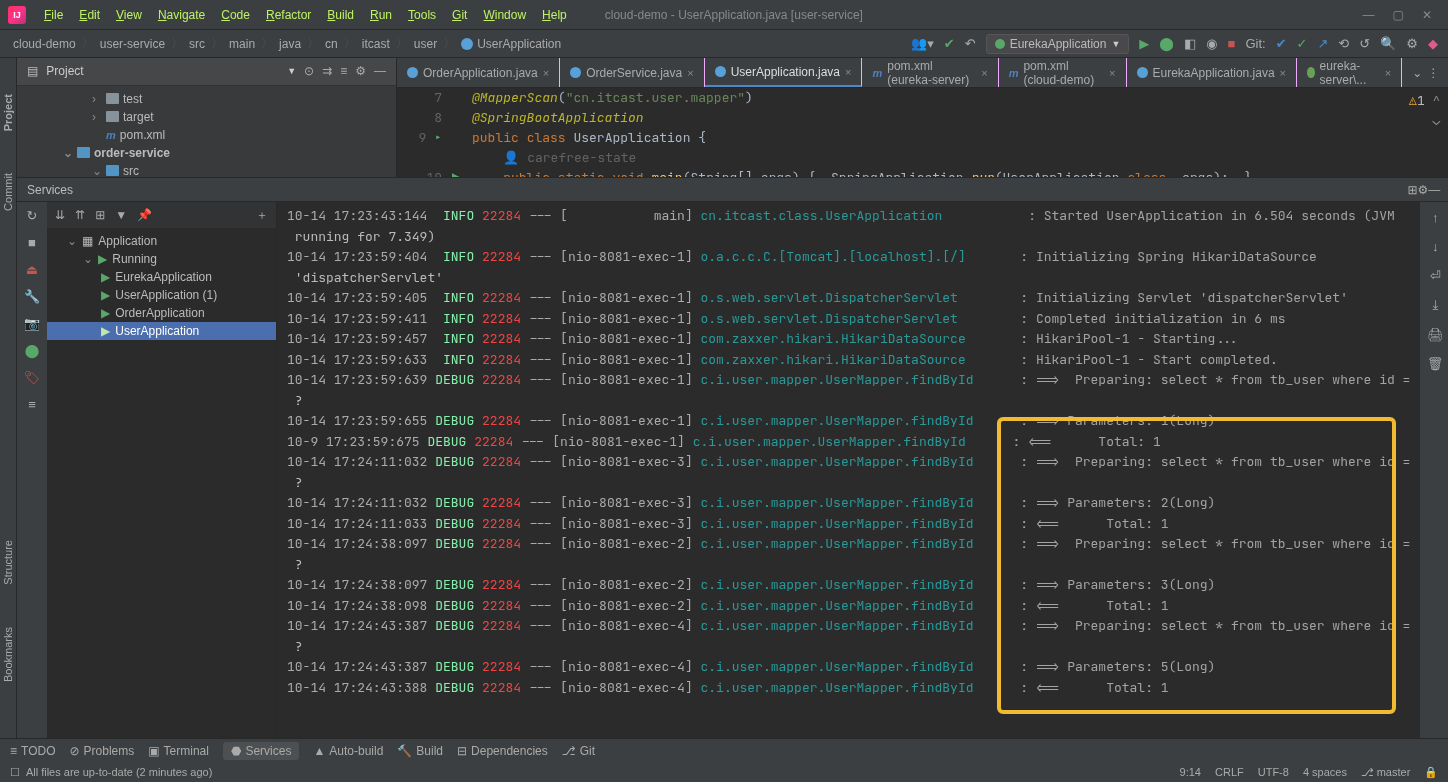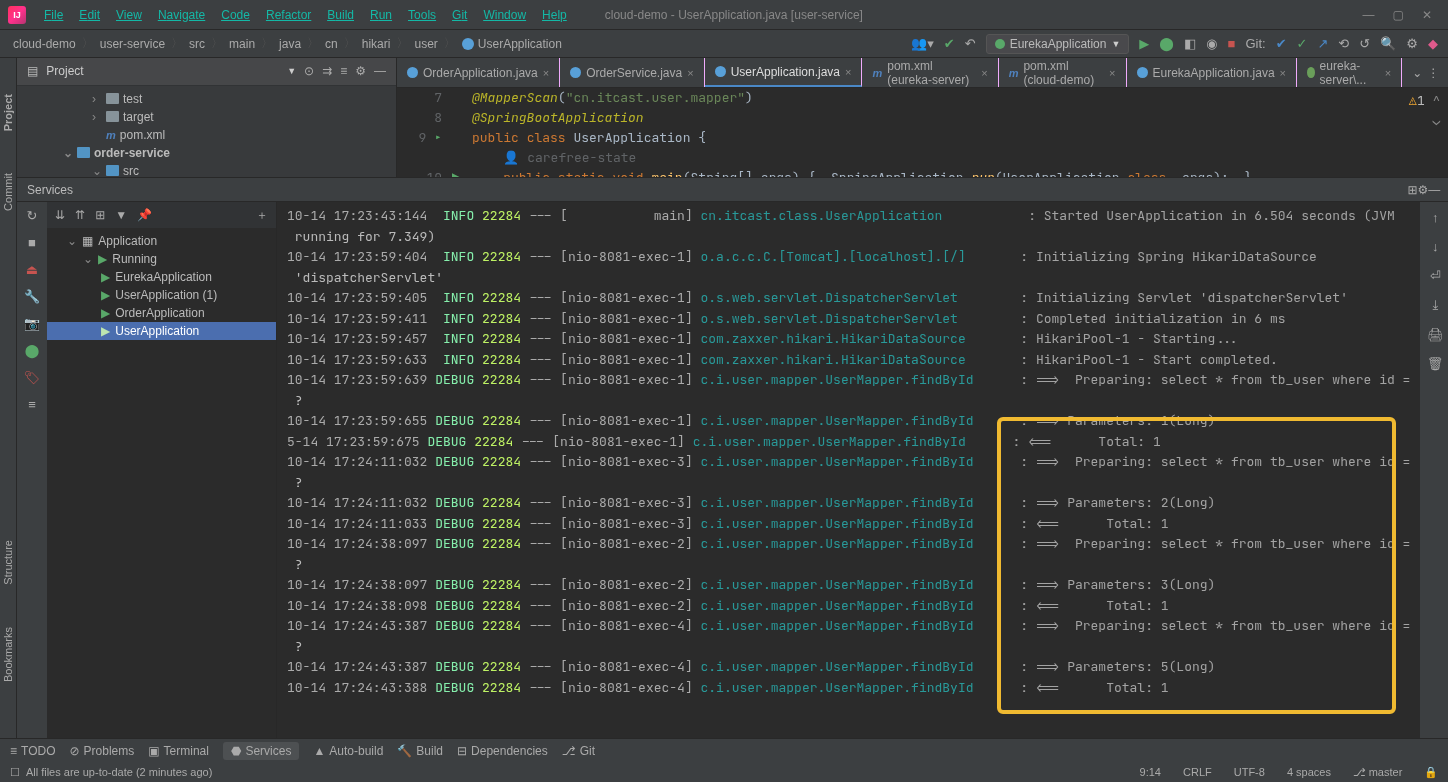--- a/index.html
+++ b/index.html
@@ -29,22 +29,21 @@
   display: flex;
   align-items: center;
   justify-content: center;
   color: white;
   font-weight: bold;
   font-size: 9px;
 }
 .menu-item {
   padding: 4px 8px;
   cursor: pointer;
-  color: #14b8a6;
-  text-decoration: underline;
+  color: #bef264;
 }
 .menu-item u { text-decoration: underline; }
 .titlebar-title {
   margin-left: 30px;
   color: #888;
   font-size: 12px;
 }
 .window-controls {
   margin-left: auto;
   display: flex;
@@ -294,21 +293,21 @@
   background: #3c3f41;
   display: flex;
   flex-direction: column;
   align-items: center;
   padding-top: 8px;
   gap: 14px;
 }
 .console-right-gutter span { color: #aaa; cursor: pointer; font-size: 13px; }
 .lg-ts { color: #aaa; }
 .lg-info { color: #86efac; }
-.lg-pid { color: #bef264; }
+.lg-pid { color: #ef4444; }
 .lg-br { color: #aaa; }
 .lg-logger { color: #299999; }
 .lg-msg { color: #a3a3a3; }
 .highlight-box {
   position: absolute;
   border: 4px solid #f0ba31;
   border-radius: 6px;
   pointer-events: none;
 }
 .status-bar {
@@ -335,21 +334,21 @@
 }
 .footer-bar {
   height: 20px;
   background: #3c3f41;
   display: flex;
   align-items: center;
   padding: 0 10px;
   color: #aaa;
   font-size: 11px;
 }
-.footer-right { margin-left: auto; display: flex; gap: 22px; }
+.footer-right { margin-left: auto; display: flex; gap: 14px; }
 .green-check { color: #59a869; }
 .arrow-down { color: #ccc; font-size: 9px; }
 </style>
 </head>
 <body>
 
 <div class="titlebar">
   <div class="ij-logo">IJ</div>
   <div id="menu-container" style="display: flex;">
       <span class="menu-item"><u>F</u>ile</span>
@@ -380,21 +379,21 @@
       <span class="bc-item"><span>user-service</span></span>
       <span class="bc-sep">〉</span>
       <span class="bc-item"><span>src</span></span>
       <span class="bc-sep">〉</span>
       <span class="bc-item"><span>main</span></span>
       <span class="bc-sep">〉</span>
       <span class="bc-item"><span>java</span></span>
       <span class="bc-sep">〉</span>
       <span class="bc-item"><span>cn</span></span>
       <span class="bc-sep">〉</span>
-      <span class="bc-item"><span>hikari</span></span>
+      <span class="bc-item"><span>itcast</span></span>
       <span class="bc-sep">〉</span>
       <span class="bc-item"><span>user</span></span>
       <span class="bc-sep">〉</span>
       <span class="bc-item"><span class="bc-class-icon"></span><span>UserApplication</span></span>
     </div>
   <div class="toolbar-right">
     <span class="tb-icon">👥▾</span>
     <span class="tb-icon green-check">✔</span>
     <span class="tb-icon">↶</span>
     <div class="run-config">
@@ -596,21 +595,21 @@
  running for 7.349)
 <span class="lg-ts">10-14 17:23:59:404</span> <span class="lg-info"> INFO</span> <span class="lg-pid">22284</span> <span class="lg-br">---</span> <span class="lg-br">[nio-8081-exec-1]</span> <span class="lg-logger">o.a.c.c.C.[Tomcat].[localhost].[/]</span>       <span class="lg-msg">: Initializing Spring HikariDataSource</span>
  'dispatcherServlet'
 <span class="lg-ts">10-14 17:23:59:405</span> <span class="lg-info"> INFO</span> <span class="lg-pid">22284</span> <span class="lg-br">---</span> <span class="lg-br">[nio-8081-exec-1]</span> <span class="lg-logger">o.s.web.servlet.DispatcherServlet</span>        <span class="lg-msg">: Initializing Servlet 'dispatcherServlet'</span>
 <span class="lg-ts">10-14 17:23:59:411</span> <span class="lg-info"> INFO</span> <span class="lg-pid">22284</span> <span class="lg-br">---</span> <span class="lg-br">[nio-8081-exec-1]</span> <span class="lg-logger">o.s.web.servlet.DispatcherServlet</span>        <span class="lg-msg">: Completed initialization in 6 ms</span>
 <span class="lg-ts">10-14 17:23:59:457</span> <span class="lg-info"> INFO</span> <span class="lg-pid">22284</span> <span class="lg-br">---</span> <span class="lg-br">[nio-8081-exec-1]</span> <span class="lg-logger">com.zaxxer.hikari.HikariDataSource</span>       <span class="lg-msg">: HikariPool-1 - Starting...</span>
 <span class="lg-ts">10-14 17:23:59:633</span> <span class="lg-info"> INFO</span> <span class="lg-pid">22284</span> <span class="lg-br">---</span> <span class="lg-br">[nio-8081-exec-1]</span> <span class="lg-logger">com.zaxxer.hikari.HikariDataSource</span>       <span class="lg-msg">: HikariPool-1 - Start completed.</span>
 <span class="lg-ts">10-14 17:23:59:639</span> <span class="lg-info">DEBUG</span> <span class="lg-pid">22284</span> <span class="lg-br">---</span> <span class="lg-br">[nio-8081-exec-1]</span> <span class="lg-logger">c.i.user.mapper.UserMapper.findById</span>      <span class="lg-msg">: ==&gt;  Preparing: select * from tb_user where id =</span>
  ?
 <span class="lg-ts">10-14 17:23:59:655</span> <span class="lg-info">DEBUG</span> <span class="lg-pid">22284</span> <span class="lg-br">---</span> <span class="lg-br">[nio-8081-exec-1]</span> <span class="lg-logger">c.i.user.mapper.UserMapper.findById</span>      <span class="lg-msg">: ==&gt; Parameters: 1(Long)</span>
-<span class="lg-ts">5-14 17:23:59:675</span> <span class="lg-info">DEBUG</span> <span class="lg-pid">22284</span> <span class="lg-br">---</span> <span class="lg-br">[nio-8081-exec-1]</span> <span class="lg-logger">c.i.user.mapper.UserMapper.findById</span>      <span class="lg-msg">: &lt;==      Total: 1</span>
+<span class="lg-ts">10-9 17:23:59:675</span> <span class="lg-info">DEBUG</span> <span class="lg-pid">22284</span> <span class="lg-br">---</span> <span class="lg-br">[nio-8081-exec-1]</span> <span class="lg-logger">c.i.user.mapper.UserMapper.findById</span>      <span class="lg-msg">: &lt;==      Total: 1</span>
 <span class="lg-ts">10-14 17:24:11:032</span> <span class="lg-info">DEBUG</span> <span class="lg-pid">22284</span> <span class="lg-br">---</span> <span class="lg-br">[nio-8081-exec-3]</span> <span class="lg-logger">c.i.user.mapper.UserMapper.findById</span>      <span class="lg-msg">: ==&gt;  Preparing: select * from tb_user where id =</span>
  ?
 <span class="lg-ts">10-14 17:24:11:032</span> <span class="lg-info">DEBUG</span> <span class="lg-pid">22284</span> <span class="lg-br">---</span> <span class="lg-br">[nio-8081-exec-3]</span> <span class="lg-logger">c.i.user.mapper.UserMapper.findById</span>      <span class="lg-msg">: ==&gt; Parameters: 2(Long)</span>
 <span class="lg-ts">10-14 17:24:11:033</span> <span class="lg-info">DEBUG</span> <span class="lg-pid">22284</span> <span class="lg-br">---</span> <span class="lg-br">[nio-8081-exec-3]</span> <span class="lg-logger">c.i.user.mapper.UserMapper.findById</span>      <span class="lg-msg">: &lt;==      Total: 1</span>
 <span class="lg-ts">10-14 17:24:38:097</span> <span class="lg-info">DEBUG</span> <span class="lg-pid">22284</span> <span class="lg-br">---</span> <span class="lg-br">[nio-8081-exec-2]</span> <span class="lg-logger">c.i.user.mapper.UserMapper.findById</span>      <span class="lg-msg">: ==&gt;  Preparing: select * from tb_user where id =</span>
  ?
 <span class="lg-ts">10-14 17:24:38:097</span> <span class="lg-info">DEBUG</span> <span class="lg-pid">22284</span> <span class="lg-br">---</span> <span class="lg-br">[nio-8081-exec-2]</span> <span class="lg-logger">c.i.user.mapper.UserMapper.findById</span>      <span class="lg-msg">: ==&gt; Parameters: 3(Long)</span>
 <span class="lg-ts">10-14 17:24:38:098</span> <span class="lg-info">DEBUG</span> <span class="lg-pid">22284</span> <span class="lg-br">---</span> <span class="lg-br">[nio-8081-exec-2]</span> <span class="lg-logger">c.i.user.mapper.UserMapper.findById</span>      <span class="lg-msg">: &lt;==      Total: 1</span>
 <span class="lg-ts">10-14 17:24:43:387</span> <span class="lg-info">DEBUG</span> <span class="lg-pid">22284</span> <span class="lg-br">---</span> <span class="lg-br">[nio-8081-exec-4]</span> <span class="lg-logger">c.i.user.mapper.UserMapper.findById</span>      <span class="lg-msg">: ==&gt;  Preparing: select * from tb_user where id =</span>
  ?

